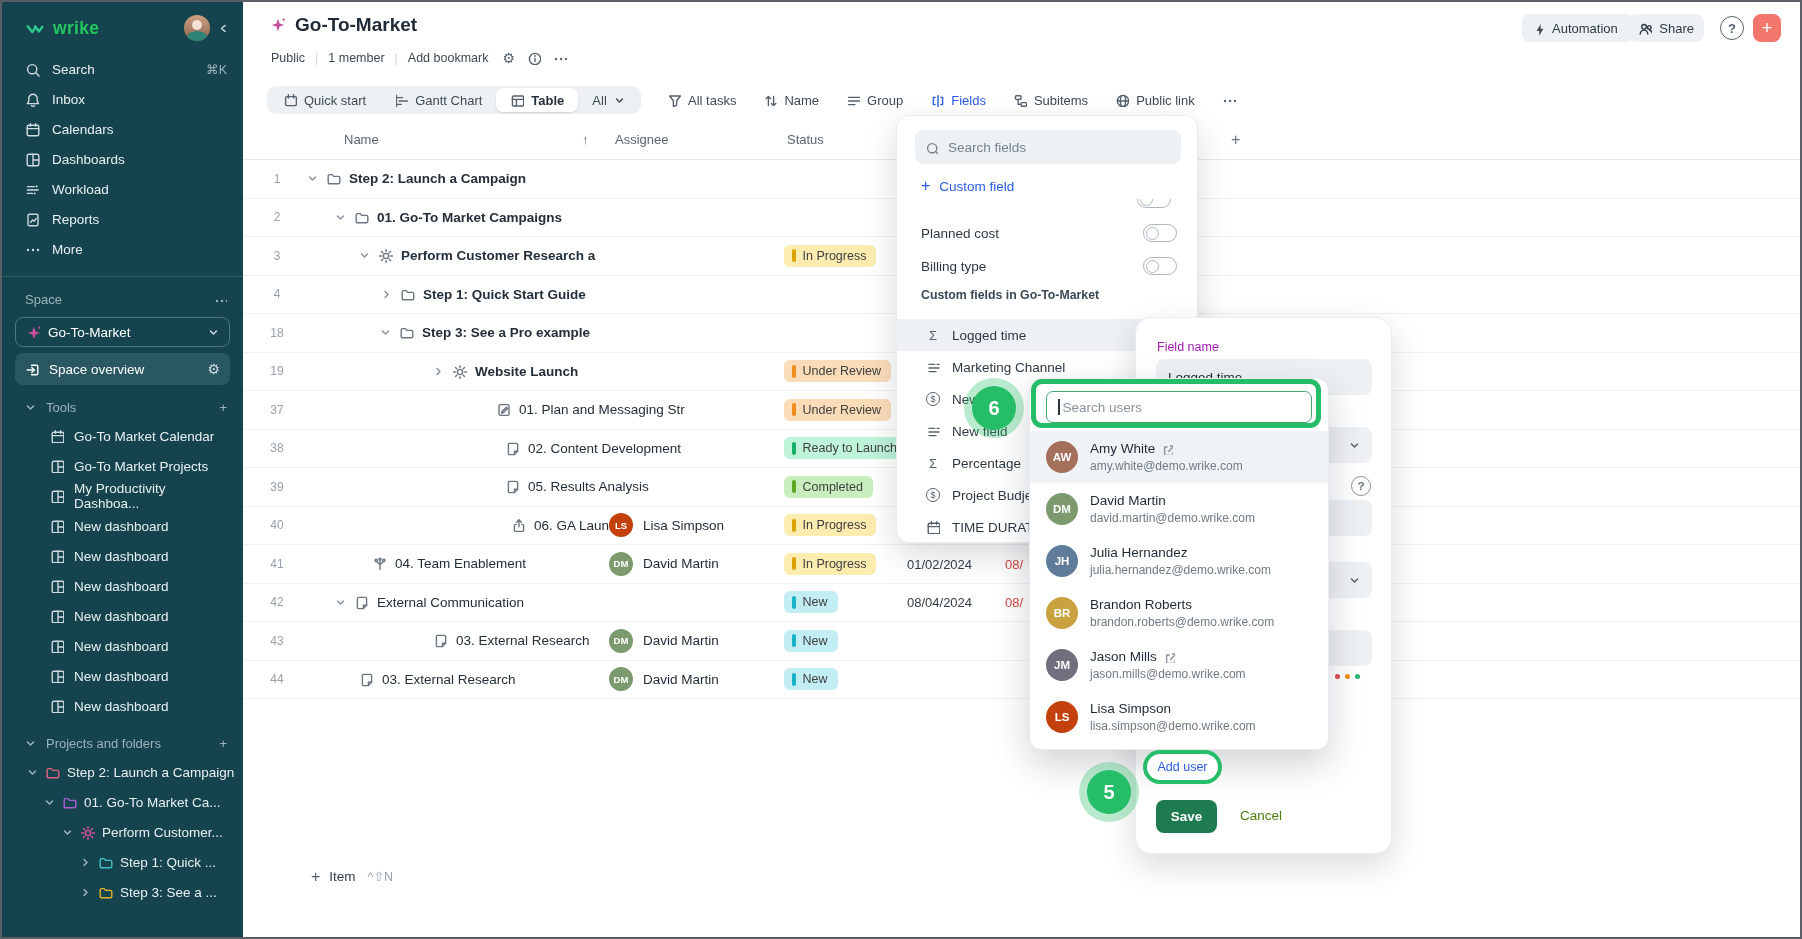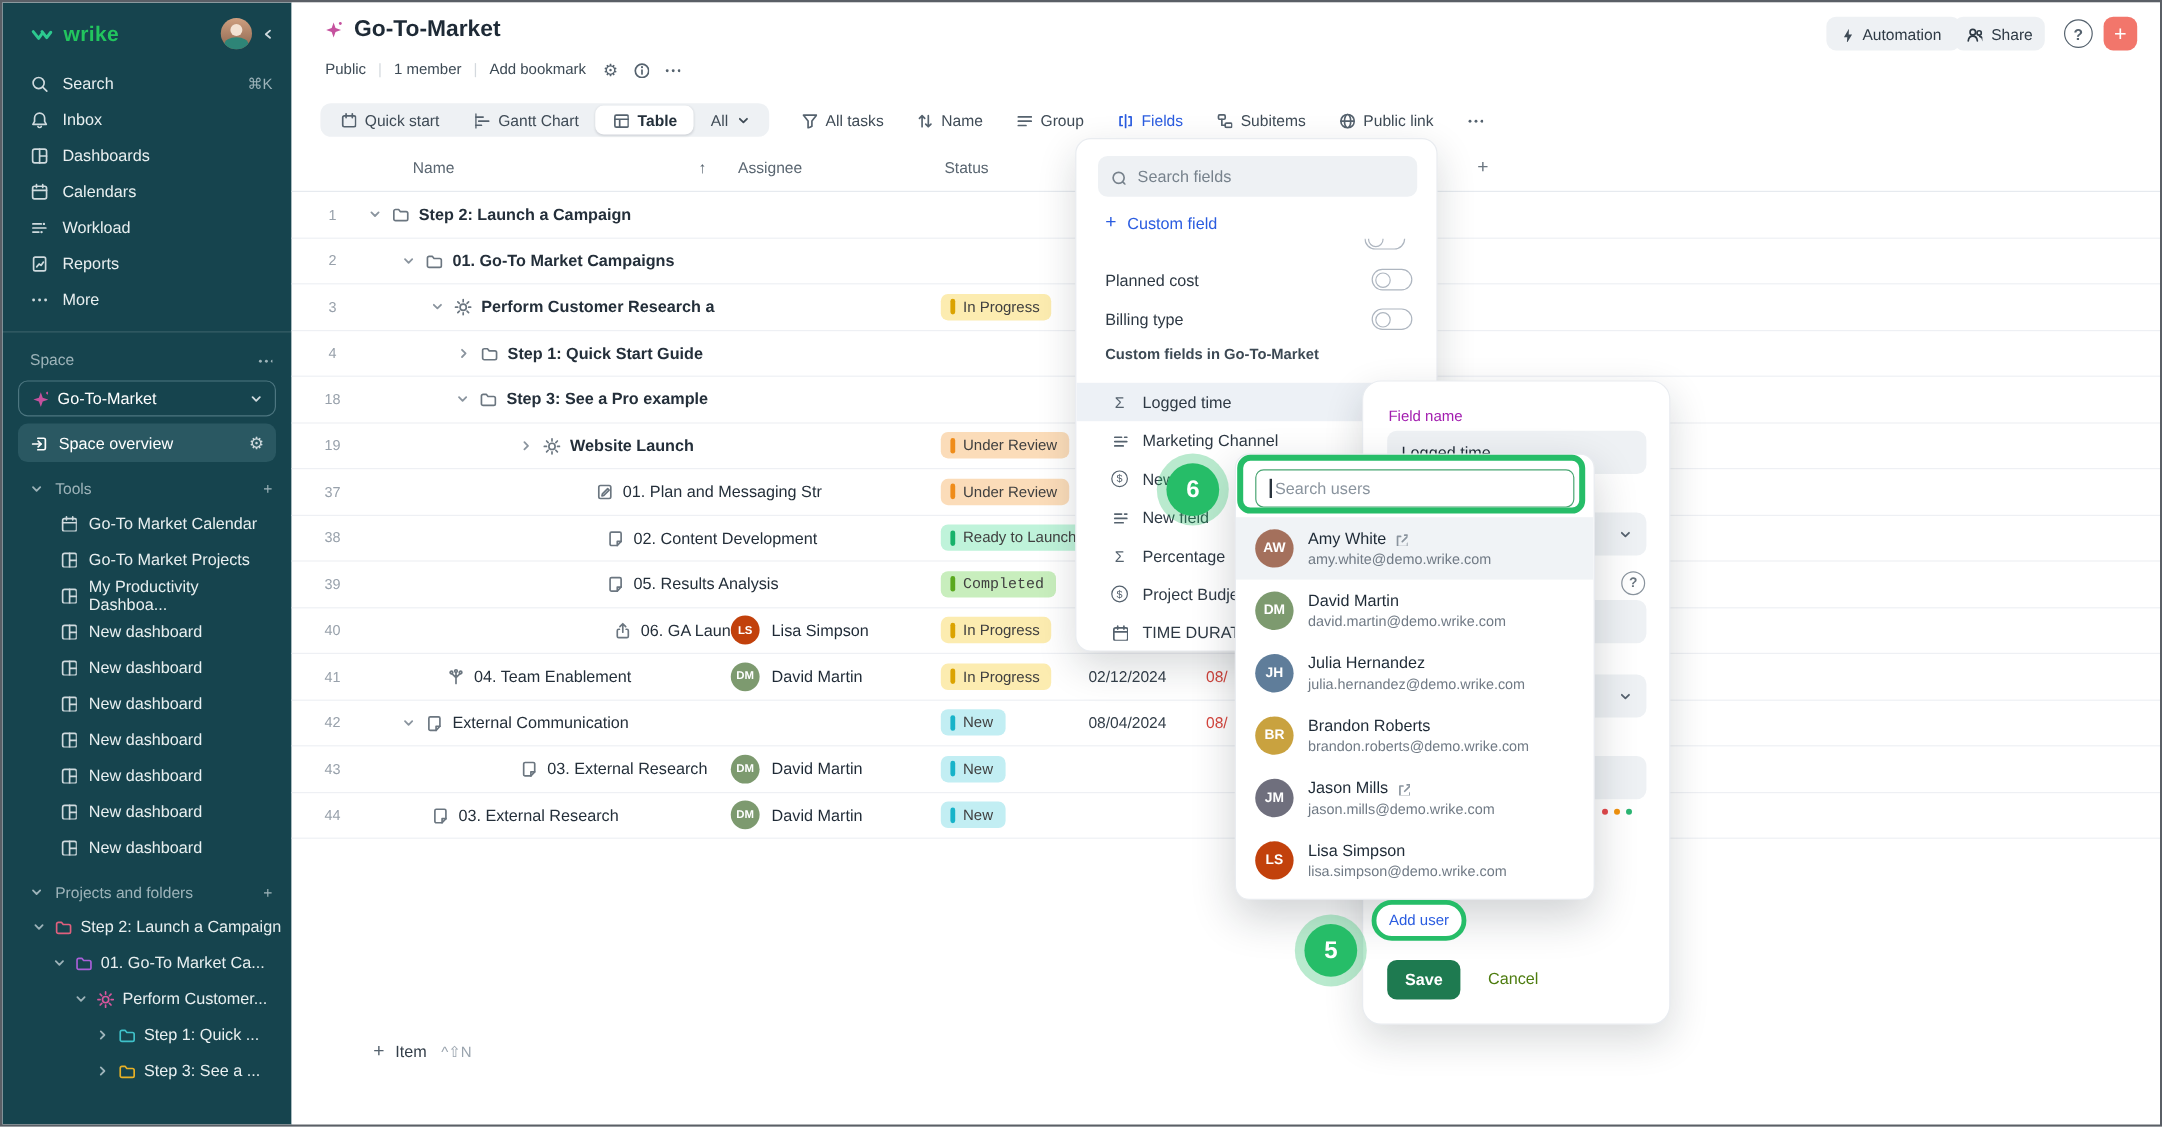--- a/index.html
+++ b/index.html
@@ -68,21 +68,21 @@
   .tlabel.b{font-weight:600;}
   .cell-assignee{position:absolute;left:366px;top:50%;transform:translateY(-50%);display:flex;align-items:center;gap:10px;}
   .cell-status{position:absolute;left:541px;top:50%;transform:translateY(-50%);}
   .cell-date1{position:absolute;left:664px;top:50%;transform:translateY(-50%);font-size:13px;color:#333e49;}
   .cell-date2{position:absolute;left:762px;top:50%;transform:translateY(-50%);font-size:13px;color:#d6453d;}
   .badge{display:inline-flex;align-items:center;gap:7px;padding:4px 10px 4px 8px;border-radius:6px;font-size:12.5px;color:#404040;white-space:nowrap;}
   .badge i{width:3.5px;height:13px;border-radius:2px;}
   .st-inprogress{background:#fcecb0;}.st-inprogress i{background:#dba300;}
   .st-underreview{background:#fbdcb9;}.st-underreview i{background:#ef8c1a;}
   .st-ready{background:#bff3da;}.st-ready i{background:#17b26a;}
-  .st-completed{background:#c8eebd;font-family:Liberation Mono, monospace;}.st-completed i{background:#5aa81e;}
+  .st-completed{background:#c8eebd;}.st-completed i{background:#5aa81e;}
   .st-new{background:#c2eef3;}.st-new i{background:#17b3c9;}
   .av{border-radius:50%;display:flex;align-items:center;justify-content:center;color:#fff;font-weight:700;flex:none;}
   .av24{width:24px;height:24px;font-size:9.5px;}
   .av32{width:32px;height:32px;font-size:11.5px;}
   .u-aw{background:#a4705c;}.u-dm{background:#7d9a6f;}.u-jh{background:#5f7d9a;}
   .u-br{background:#c9a23f;}.u-jm{background:#6f6f7d;}.u-ls{background:#c2410c;}
   .add-item{position:absolute;left:0;top:855.5px;right:0;height:38px;display:flex;align-items:center;gap:9px;padding-left:68px;font-size:13.5px;color:#333e49;}
   .add-item .sc{color:#9aa4ae;font-size:12.5px;margin-left:3px;}
   .plus-col{position:absolute;color:#6b7680;font-size:16px;}
 
@@ -166,31 +166,31 @@
     </div>
     <div class="snav">
       <svg class="ic">
           <path d="M8 2.2a4.2 4.2 0 0 0-4.2 4.2v2.8L2.4 11.6h11.2L12.2 9.2V6.4A4.2 4.2 0 0 0 8 2.2z"></path>
           <path d="M6.6 13.4a1.5 1.5 0 0 0 2.8 0"></path>
         </svg>
       <span>Inbox</span>
     </div>
     <div class="snav">
       <svg class="ic">
+          <rect x="2.2" y="3.2" width="11.6" height="10.6" rx="1.6"></rect>
+          <path d="M2.2 6.6h11.6M5.4 1.8v2.4M10.6 1.8v2.4"></path>
+        </svg>
+      <span>Calendars</span>
+    </div>
+    <div class="snav">
+      <svg class="ic">
           <rect x="2.2" y="2.2" width="11.6" height="11.6" rx="1.8"></rect>
           <path d="M8 2.2v11.6M8 8h5.8"></path>
         </svg>
       <span>Dashboards</span>
-    </div>
-    <div class="snav">
-      <svg class="ic">
-          <rect x="2.2" y="3.2" width="11.6" height="10.6" rx="1.6"></rect>
-          <path d="M2.2 6.6h11.6M5.4 1.8v2.4M10.6 1.8v2.4"></path>
-        </svg>
-      <span>Calendars</span>
     </div>
     <div class="snav">
       <svg class="ic">
           <path d="M2.4 4.6h7M2.4 8h10.8M2.4 11.4h5"></path>
           <circle cx="11.6" cy="4.6" r="1" fill="currentColor" stroke="none"></circle>
           <circle cx="9.6" cy="11.4" r="1" fill="currentColor" stroke="none"></circle>
         </svg>
       <span>Workload</span>
     </div>
     <div class="snav">
@@ -711,21 +711,21 @@
           <span class="tlabel">04. Team Enablement</span>
         </span>
         <span class="cell-assignee">
           <span class="av av24 u-dm">DM</span>
           <span>David Martin</span>
         </span>
         <span class="cell-status"><span class="badge st-inprogress">
               <i></i>
               <span>In Progress</span>
             </span></span>
-        <span class="cell-date1">02/12/2024</span>
+        <span class="cell-date1">01/02/2024</span>
         <span class="cell-date2">08/</span>
       </div>
 
       <div class="trow">
         <span class="tnum">42</span>
         <span class="tname" style="padding-left:33px">
           <svg class="ch" style="color:#8a949e">
               <path d="M2.5 4L5.5 7 8.5 4"></path>
             </svg>
           <span class="ticon">

